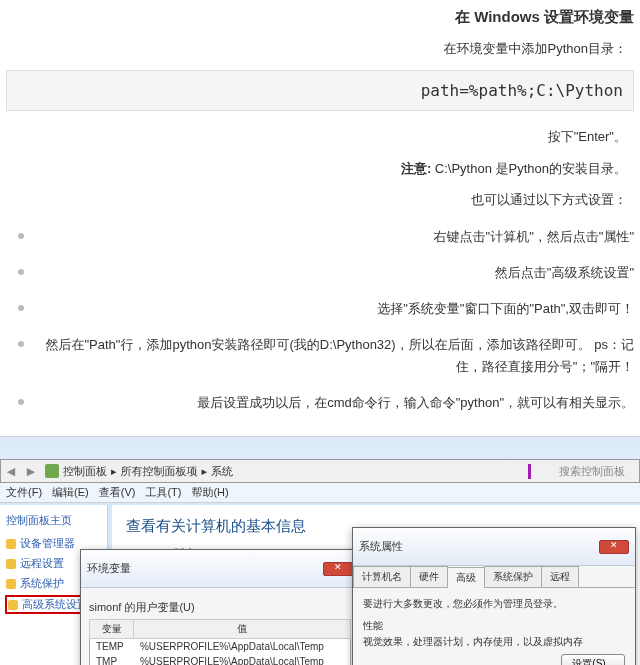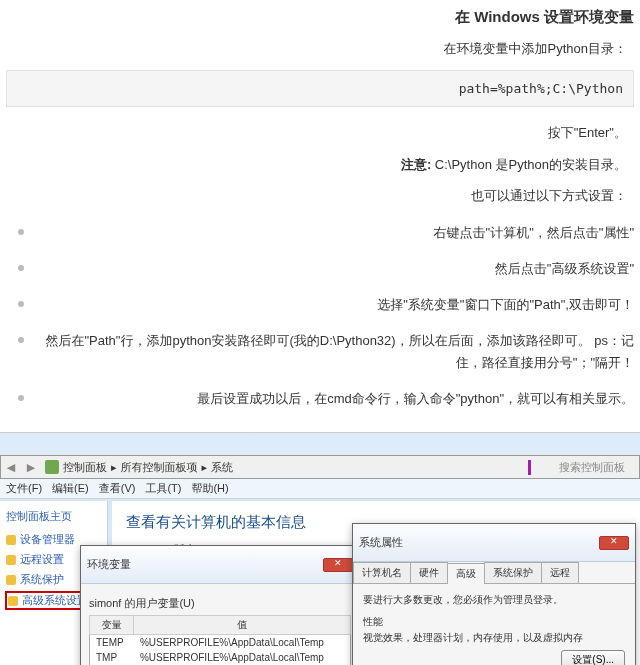--- a/index.html
+++ b/index.html
@@ -1,20 +1,20 @@
 <!DOCTYPE html>
 <html><head>
 <meta charset="utf-8">
 <style>
 * { box-sizing: border-box; margin: 0; padding: 0; }
 body { font-family: "Microsoft YaHei", Arial, sans-serif; font-size: 13px; color: #333; width: 640px; background: #fff; }
 .article { padding: 8px 6px; text-align: right; }
 .article h3 { font-size: 15px; font-weight: bold; margin-bottom: 10px; }
 .article p { margin: 8px 7px; line-height: 1.8; }
-.codeblock { background: #f5f5f5; border: 1px solid #e0e0e0; padding: 10px; font-family: Consolas, monospace; font-size: 13px; margin: 10px 0 14px; color: #333; }
+.codeblock { background: #f5f5f5; border: 1px solid #e0e0e0; padding: 10px; font-family: Consolas, monospace; font-size: 16px; margin: 10px 0 14px; color: #333; }
 ul.steps { list-style: none; padding-left: 10px; margin: 6px 0; }
 ul.steps li { position: relative; padding-left: 18px; margin: 14px 0; line-height: 1.7; }
 ul.steps li:before { content: ""; position: absolute; left: 2px; top: 7px; width: 6px; height: 6px; border-radius: 50%; background: #bbb; }
 .link { color: #2a5db0; }
 
 .screenshot { position: relative; width: 640px; height: 321px; overflow: hidden; background: linear-gradient(#cfe3f7,#e9f1fb); border-top:1px solid #ccc; }
 .taskbar-top { position:absolute; top:0; left:0; right:0; height:22px; background: rgba(255,255,255,0.3); }
 .addr-bar { position:absolute; top:22px; left:0; right:0; height:24px; background:#f0f0f0; border:1px solid #999; display:flex; align-items:center; font-size:11px; }
 .addr-back { width:20px; text-align:center; color:#888; }
 .addr-path { flex:1; padding-left:4px; display:flex; align-items:center; gap:4px; }

